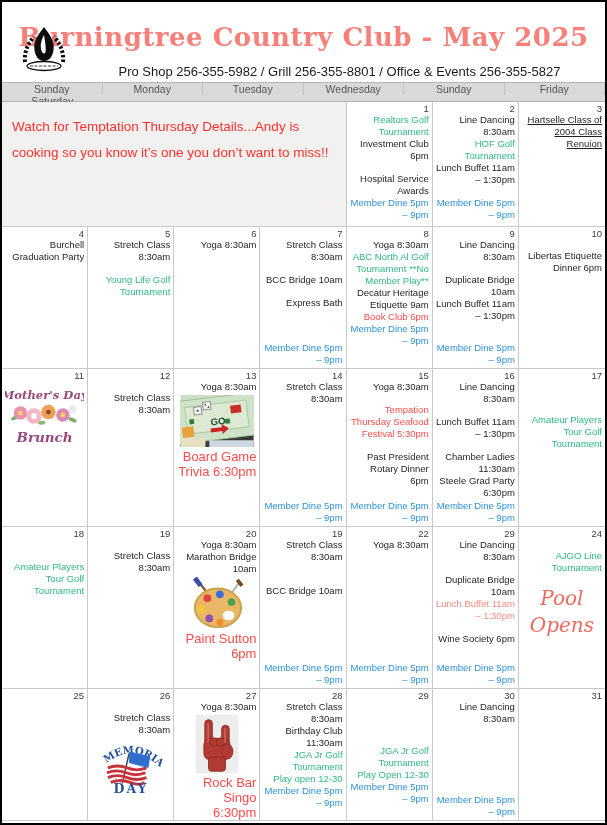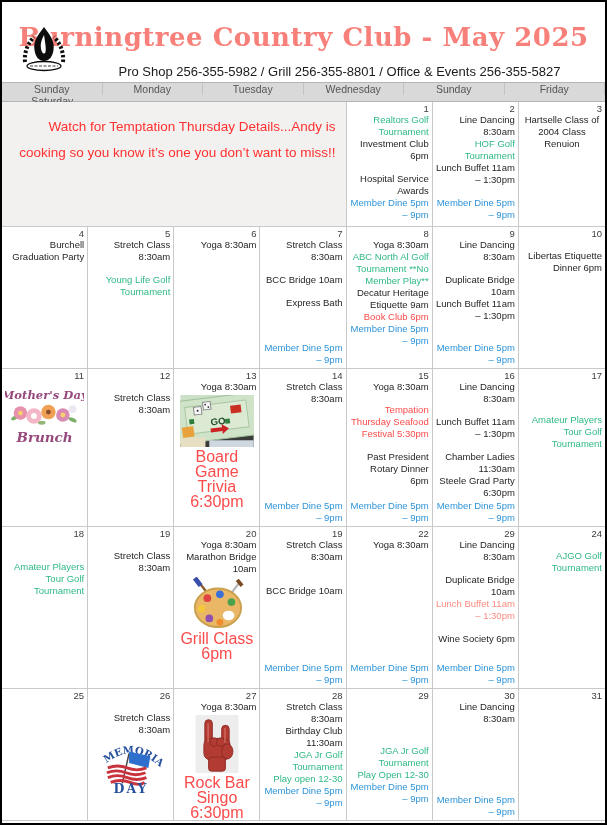--- a/index.html
+++ b/index.html
@@ -21,31 +21,31 @@
   .week-row{display:grid;grid-template-columns:repeat(7,1fr);}
   .cell{border-right:1px solid #C9C9C9;border-bottom:1px solid #C9C9C9;padding:1px 3px 2px 3px;
         display:flex;flex-direction:column;overflow:hidden;background:#fff;}
   .cell:last-child{border-right:none;}
   .daynum{text-align:right;font-size:9.5px;color:#3c3c3c;line-height:11px;flex:0 0 auto;}
   .ev{font-size:9.5px;line-height:12px;text-align:right;color:#1f1f1f;}
   .ev.green{color:#2FB984;}
   .ev.blue{color:#2D93D8;text-align:right;}
   .ev.red{color:#FB4B4B;}
   .ev.salmon{color:#FA8B80;}
-  .ev.bigred{color:#FB4B4B;font-size:16px;line-height:15px;text-align:center;}
+  .ev.bigred{color:#FB4B4B;font-size:13px;line-height:15px;}
   .ev.pool{color:#F2695E;font-family:"DejaVu Serif",serif;font-style:italic;
            font-size:20px;line-height:27px;text-align:center;}
   .sp{height:11px;flex:0 0 auto;}
   .evs{display:flex;flex-direction:column;}
   .evs.bottom{margin-top:auto;}
   .imgwrap{display:flex;justify-content:center;margin:2px 0;}
   
   .note-cell{grid-column:span 4;background:#F2F1EF;border-right:1px solid #C9C9C9;
              border-bottom:1px solid #C9C9C9;}
-  .note-text{color:#FF3030;font-size:13.5px;line-height:26px;text-align:right;padding:12px 10px 0 10px;}
+  .note-text{color:#FF3030;font-size:13.5px;line-height:26px;text-align:left;padding:12px 10px 0 10px;}
 </style>
 </head>
 <body>
 
 <div class="page">
   <div class="header">
     <div class="title">Burningtree Country Club - May 2025</div>
     <div class="phones">Pro Shop 256-355-5982 / Grill 256-355-8801 / Office &amp; Events 256-355-5827</div>
     <div class="logo">
       <svg viewBox="0 0 52 46" width="52" height="46">
@@ -88,21 +88,21 @@
             <div class="ev">Line Dancing 8:30am</div>
             <div class="ev green">HOF Golf Tournament</div>
             <div class="ev">Lunch Buffet 11am – 1:30pm</div>
             <div class="sp"></div>
             <div class="ev blue">Member Dine 5pm – 9pm</div>
           </div>
         </div>
         <div class="cell">
           <div class="daynum">3</div>
           <div class="evs">
-            <div class="ev" style="text-align: center;">Hartselle Class of 2004 Class Renuion</div>
+            <div class="ev" style="text-align: right; text-decoration: underline;">Hartselle Class of 2004 Class Renuion</div>
           </div>
         </div>
       </div>
       <div class="week-row" style="grid-auto-rows: 142px;">
         <div class="cell">
           <div class="daynum">4</div>
           <div class="evs">
             <div class="ev">Burchell Graduation Party</div>
           </div>
         </div>
@@ -301,21 +301,21 @@
   <ellipse cx="29" cy="32" rx="24" ry="20" fill="#E9B765" stroke="#CAA04E" stroke-width="2"></ellipse>
   <ellipse cx="40" cy="40" rx="6" ry="5" fill="#FFFFFF"></ellipse>
   <circle cx="18" cy="22" r="4" fill="#E04343"></circle>
   <circle cx="31" cy="18" r="4" fill="#3A6FD8"></circle>
   <circle cx="43" cy="26" r="4" fill="#4AA34A"></circle>
   <circle cx="12" cy="33" r="4" fill="#F2C73B"></circle>
   <circle cx="20" cy="43" r="4" fill="#8E4FB0"></circle>
   <circle cx="31" cy="47" r="3.5" fill="#EF8C2E"></circle>
 </svg>
             </div>
-            <div class="ev bigred">Grill Class 6pm</div>
+            <div class="ev bigred">Paint Sutton 6pm</div>
           </div>
         </div>
         <div class="cell">
           <div class="daynum">19</div>
           <div class="evs">
             <div class="ev">Stretch Class 8:30am</div>
             <div class="sp"></div>
             <div class="sp"></div>
             <div class="ev">BCC Bridge 10am</div>
           </div>
@@ -343,22 +343,23 @@
             <div class="ev">Wine Society 6pm</div>
           </div>
           <div class="evs bottom">
             <div class="ev blue">Member Dine 5pm – 9pm</div>
           </div>
         </div>
         <div class="cell">
           <div class="daynum">24</div>
           <div class="evs">
             <div class="sp"></div>
-            <div class="ev green">AJGO Golf Tournament</div>
-            <div class="sp"></div>
+            <div class="ev green">AJGO Line Tournament</div>
+            <div class="sp"></div>
+            <div class="ev pool">Pool Opens</div>
           </div>
         </div>
       </div>
       <div class="week-row" style="grid-auto-rows: 132px;">
         <div class="cell">
           <div class="daynum">25</div>
           <div class="evs"></div>
         </div>
         <div class="cell">
           <div class="daynum">26</div>

